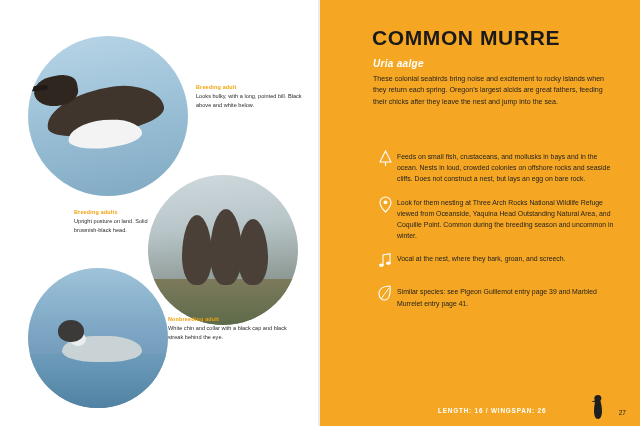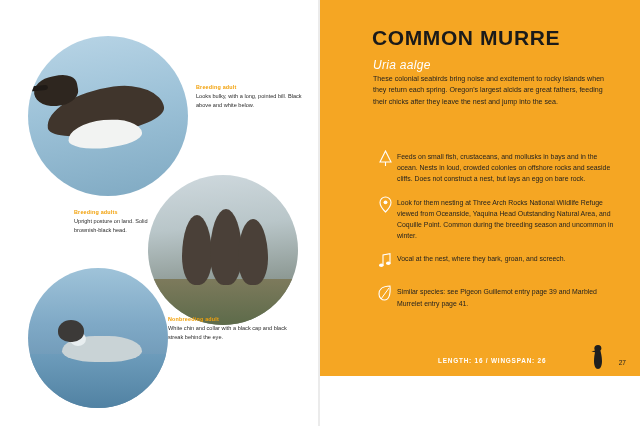--- a/index.html
+++ b/index.html
@@ -133,38 +133,39 @@
     line-height: 1.55;
   }
   .cap-1 { left: 196px; top: 84px; }
   .cap-2 { left: 74px; top: 209px; width: 96px; }
   .cap-3 { left: 168px; top: 316px; width: 124px; }
   .cap-2 .caption-title, .cap-3 .caption-title { color: #f2a20c; }
   
   .right-page {
     position: absolute;
     left: 320px; top: 0;
-    width: 320px; height: 376px;
+    width: 320px; height: 426px;
     background: #f5a623;
   }
   .headline {
     position: absolute;
     left: 52px; top: 26px;
     color: #1a1a1a;
     font-size: 21px;
     font-weight: bold;
     letter-spacing: .6px;
   }
   .sciname {
     position: absolute;
     left: 53px; top: 58px;
     color: #ffffff;
-    font-size: 12px;
+    font-size: 10px;
     font-style: italic;
     letter-spacing: .3px;
+    font-weight: bold;
   }
   .intro {
     position: absolute;
     left: 53px; top: 74px;
     width: 240px;
     color: #1f1f1f;
     font-size: 7.1px;
     line-height: 1.62;
   }
   .fact-list {

